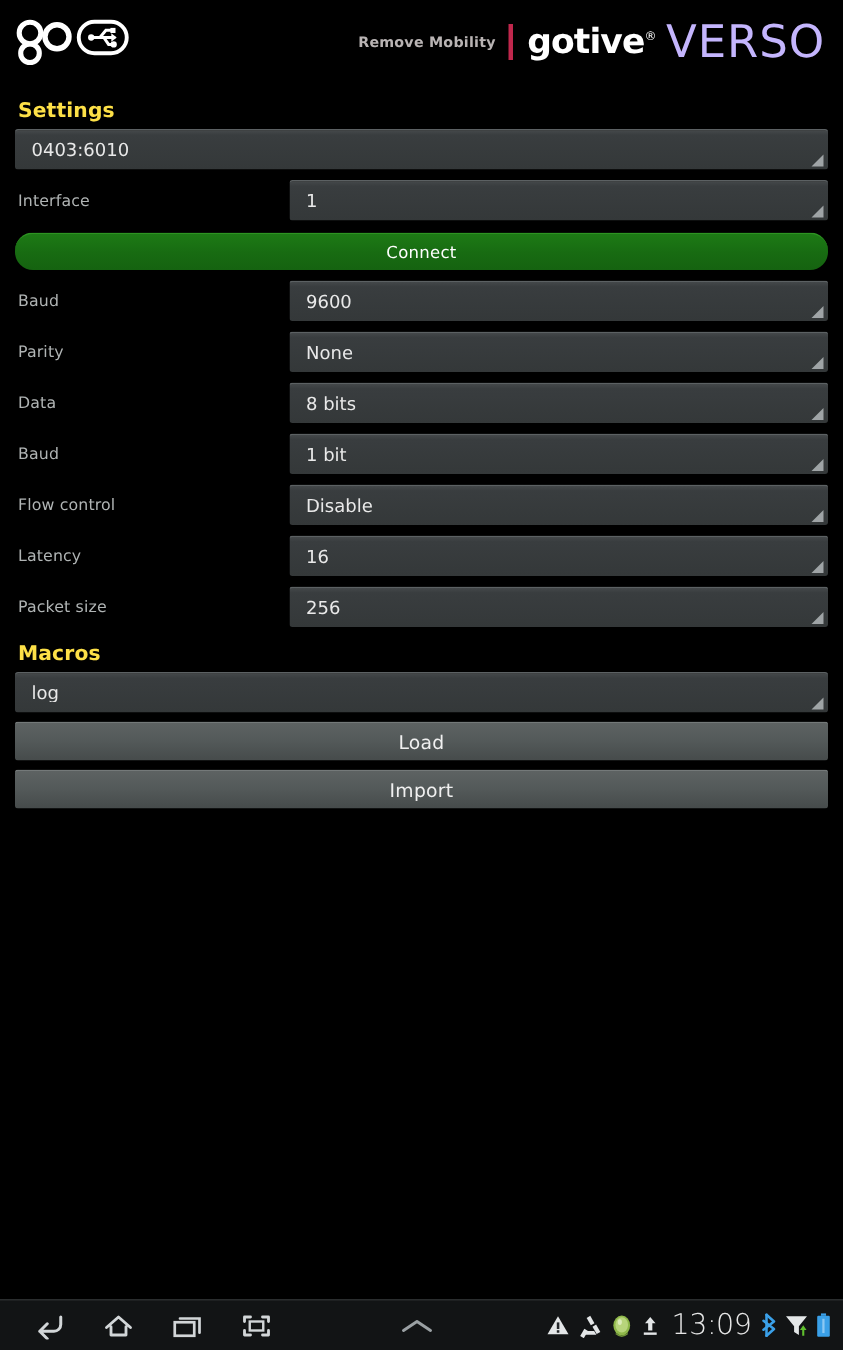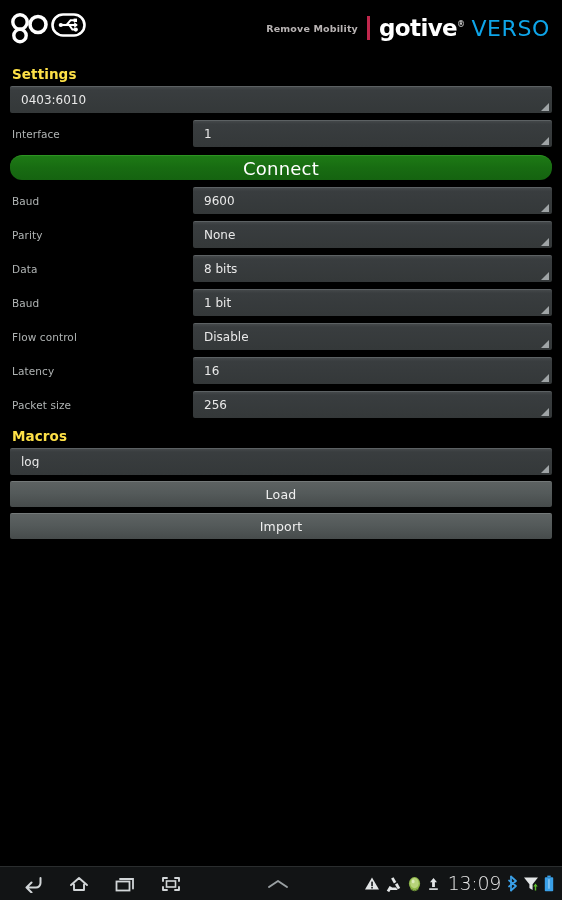--- a/index.html
+++ b/index.html
@@ -55,22 +55,22 @@
     letter-spacing: -0.6px;
     position: relative;
     font-family: "DejaVu Sans", "Liberation Sans", sans-serif;
   }
   .gotive .reg {
     font-size: 8px;
     vertical-align: super;
     font-weight: 400;
   }
   .verso {
-    color: #0ea5e9;
-    font-size: 22px;
+    color: #c4b5fd;
+    font-size: 30px;
     font-weight: 400;
     letter-spacing: 0.6px;
   }
 
   
   .body {
     flex: 1 1 auto;
     background: #000;
     padding: 0 10px;
     overflow: hidden;
@@ -133,21 +133,21 @@
 
   
   .btn-connect {
     margin-top: 8px;
     height: 25px;
     width: 100%;
     background: linear-gradient(to bottom, #1d7a15 0%, #186c12 50%, #156310 100%);
     border-top: 1px solid #2d9422;
     border-radius: 12px;
     color: #ffffff;
-    font-size: 18px;
+    font-size: 11px;
     display: flex;
     align-items: center;
     justify-content: center;
     letter-spacing: 0.2px;
   }
 
   
   .btn-gray {
     margin-top: 6px;
     height: 26px;

